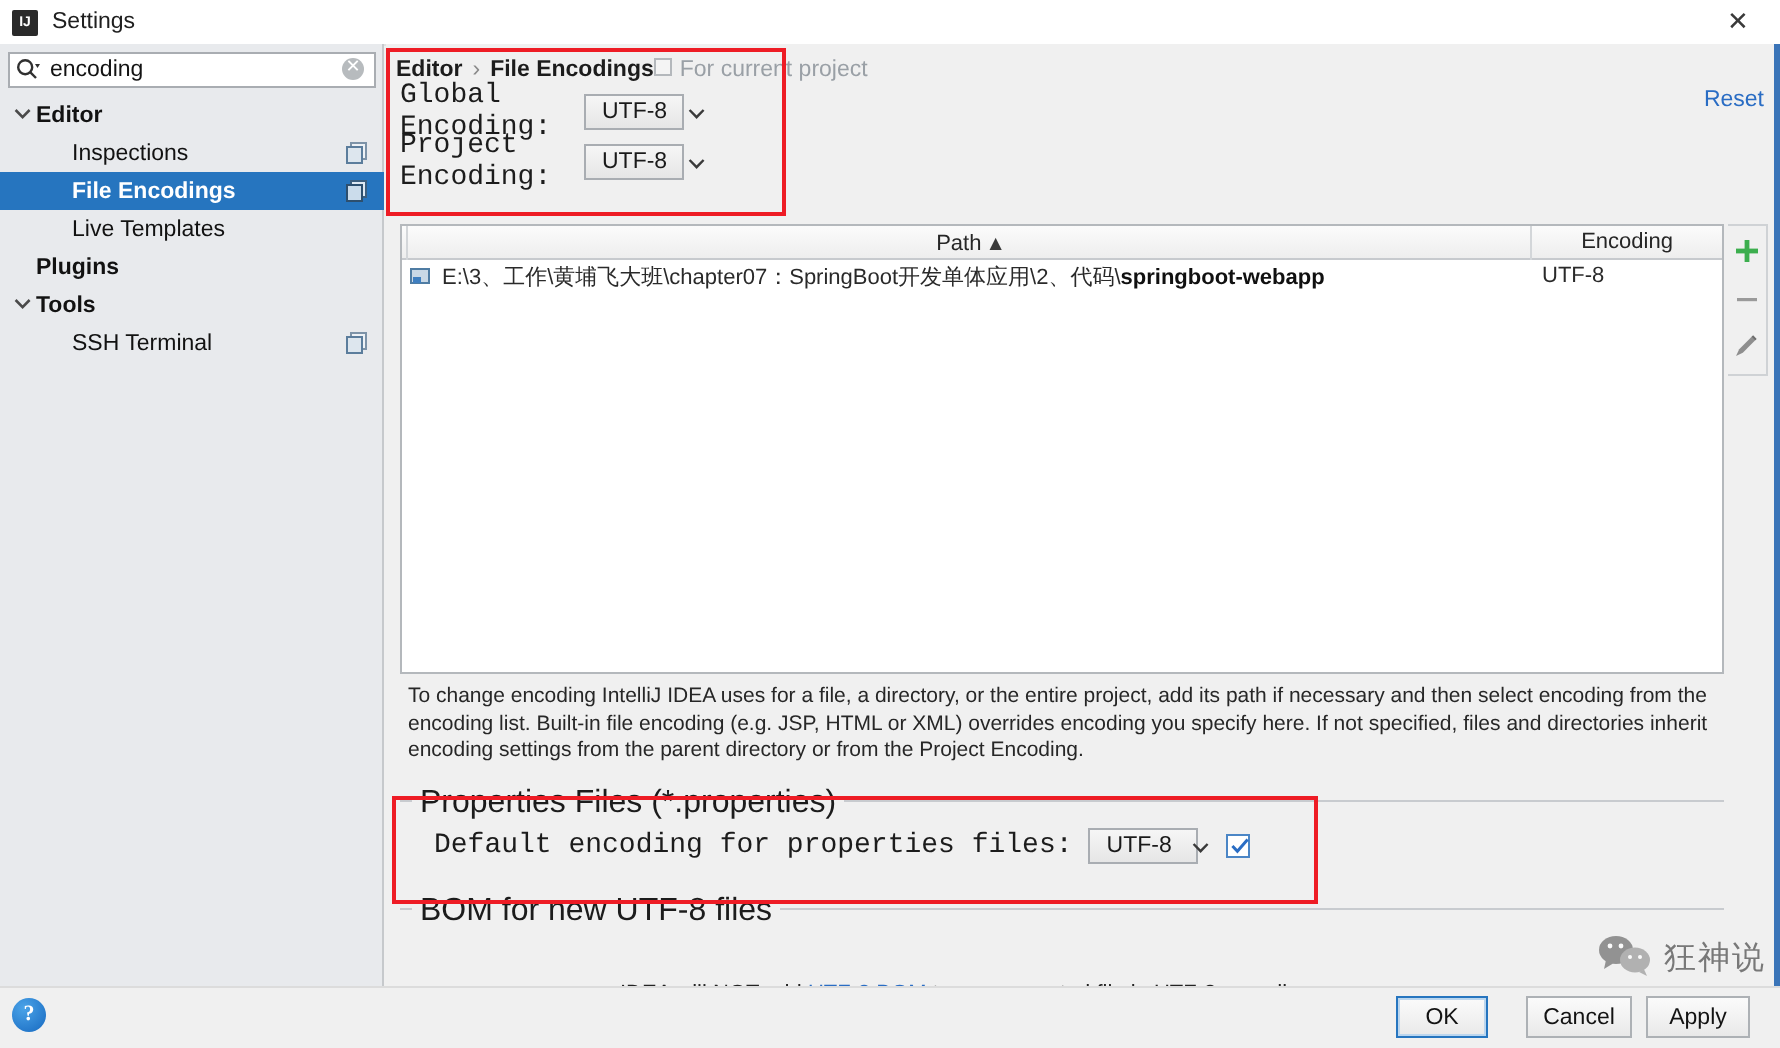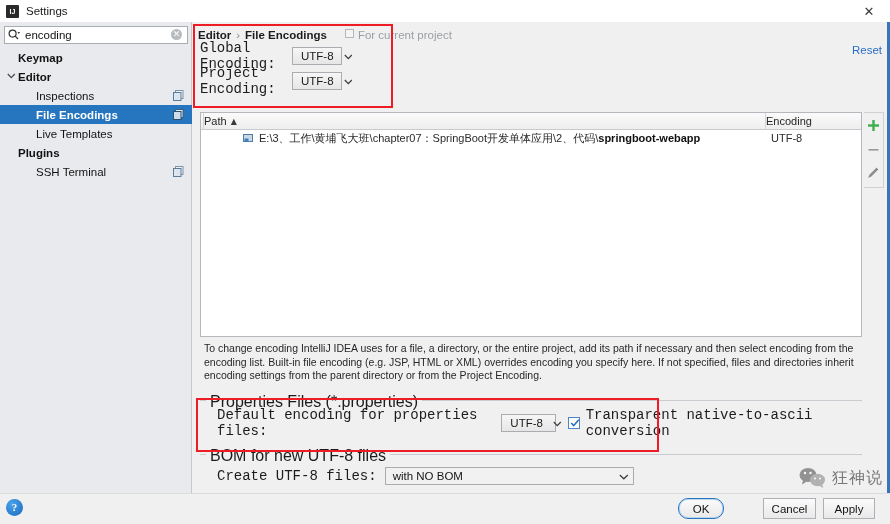--- a/index.html
+++ b/index.html
@@ -50,46 +50,46 @@
   .tnode.lvl0 .tlabel{margin-left:0px;}
   .tnode.lvl1 .pad{width:18px;flex:none;}
   .gut{position:absolute;right:8px;top:4px;width:11px;height:11px;}
 
   
   .rightpane{position:absolute;left:193px;top:22px;width:697px;height:471px;background:#f0f0f0;}
 
   .crumbrow{position:absolute;left:5px;top:6px;height:14px;display:flex;align-items:center;}
   .crumb{font-size:11.5px;font-weight:bold;color:#1c1c1c;}
   .crumb-sep{font-size:11.5px;color:#8a8a8a;margin:0 5px;}
-  .forcurrent{display:flex;align-items:flex-start;margin-left:18px;color:#9aa0a6;font-size:11.5px;}
+  .forcurrent{display:flex;align-items:flex-start;color:#9aa0a6;font-size:11.5px;}
   .fc-box{width:9px;height:9px;border:1px solid #b4b8bc;margin-right:4px;box-sizing:border-box;
           background:#f4f4f4;position:relative;flex:none;}
   .reset{position:absolute;right:8px;top:22px;font-size:11.5px;color:#2a6dc4;}
 
   .fieldrow{position:absolute;display:flex;align-items:center;height:18px;}
   .fieldlabel{font-size:14px;color:#1c1c1c;font-family:Liberation Mono, monospace;}
   .combo{height:18px;border:1px solid #a9adb2;background:linear-gradient(#f6f6f6,#e6e6e6);
          display:flex;align-items:center;box-sizing:border-box;}
   .combo .cval{font-size:11.5px;color:#1a1a1a;padding:0 7px 0 8px;white-space:nowrap;}
   .combo .carr{width:16px;height:16px;position:relative;flex:none;}
   .combo .carr svg{position:absolute;left:3px;top:6px;}
 
   
   .tablebox{position:absolute;left:7px;top:90px;width:662px;height:225px;
             border:1px solid #b4b8bc;background:#fff;box-sizing:border-box;}
   .thead{height:17px;background:linear-gradient(#fbfbfb,#eeeeee);border-bottom:1px solid #c7cace;
          display:flex;align-items:center;box-sizing:border-box;}
-  .th{height:17px;line-height:17px;font-size:11px;color:#262626;text-align:left;
+  .th{height:17px;line-height:17px;font-size:11px;color:#262626;text-align:center;
       box-sizing:border-box;position:relative;}
   .th.c1{width:2px;}
   .th.cpath{flex:1;border-left:1px solid #d3d6d9;}
   .th.cenc{width:96px;border-left:1px solid #d3d6d9;}
   .sortarr{display:inline-block;margin-left:4px;font-size:8px;color:#3a3a3a;
            font-family:"DejaVu Sans",sans-serif;vertical-align:1px;}
-  .trow{height:16px;display:flex;align-items:center;margin-left:38px;}
+  .trow{height:16px;display:flex;align-items:center;}
   .fileicon{width:12px;height:11px;margin:0 4px 0 4px;position:relative;flex:none;}
   .pathtext{font-size:11px;color:#2a2a2a;white-space:nowrap;overflow:hidden;flex:1;}
   .pathtext b{font-weight:bold;color:#101010;}
   .encval{width:96px;font-size:11px;color:#2a2a2a;padding-left:6px;box-sizing:border-box;}
 
   .tbar{position:absolute;left:671px;top:90px;width:20px;height:76px;
         background:#f0f0f0;border:1px solid #cfd2d5;border-left:none;box-sizing:border-box;}
   .tbtn{width:18px;height:24px;display:flex;align-items:center;justify-content:center;position:relative;}
 
   
@@ -161,24 +161,20 @@
       </div>
       <div class="s-text" title="Search settings">encoding</div>
       <div class="s-clear">
         <div class="circ"></div>
           <div class="x">✕</div>
       </div>
     </div>
 
     <div class="treelist">
 
-      <div class="tnode lvl0">
-        <div class="twist empty"></div>
-        <div class="tlabel bold">Keymap</div>
-      </div>
 
       <div class="tnode lvl0">
         <div class="twist">
           <svg width="9" height="6" viewBox="0 0 9 6">
               <path d="M0.8 1 L4.3 4.6 L7.8 1" fill="none" stroke="#4a4a4a" stroke-width="1.3"></path>
             </svg>
         </div>
         <div class="tlabel bold">Editor</div>
       </div>
 
@@ -210,20 +206,28 @@
         <div class="twist empty"></div>
         <div class="pad"></div>
         <div class="tlabel">Live Templates</div>
       </div>
 
       <div class="tnode lvl0">
         <div class="twist empty"></div>
         <div class="tlabel bold">Plugins</div>
       </div>
 
+      <div class="tnode lvl0">
+        <div class="twist">
+          <svg width="9" height="6" viewBox="0 0 9 6">
+              <path d="M0.8 1 L4.3 4.6 L7.8 1" fill="none" stroke="#4a4a4a" stroke-width="1.3"></path>
+            </svg>
+        </div>
+        <div class="tlabel bold">Tools</div>
+      </div>
 
       <div class="tnode lvl1">
         <div class="twist empty"></div>
         <div class="pad"></div>
         <div class="tlabel">SSH Terminal</div>
         <div class="gut">
           <svg width="11" height="11" viewBox="0 0 11 11">
             <rect x="2.5" y="0.5" width="7.5" height="8" fill="#eef2f6" stroke="#7d93a8" stroke-width="1"></rect>
             <rect x="0.5" y="2.5" width="7.5" height="8" fill="#dde6ee" stroke="#5b7d9c" stroke-width="1"></rect>
           </svg>
@@ -326,38 +330,26 @@
         </span>
         <span style="width:14px;"></span>
         <span class="chk">
           <span class="tick">
             <svg width="10" height="10" viewBox="0 0 10 10">
                 <path d="M1.2 5 L3.7 7.6 L8.8 1.8" fill="none" stroke="#2a6dc4" stroke-width="1.5"></path>
               </svg>
           </span>
         </span>
         <span style="width:6px;"></span>
-        <span class="fieldlabel">Transparent native-to-ascii conversion</span>
       </div>
     </div>
 
     <div class="group" style="left:7px;top:432px;width:662px;height:55px;">
       <div class="groupline"></div>
       <div class="grouptitle">BOM for new UTF-8 files</div>
-      <div class="fieldrow" style="left:17px;top:13px;">
-        <span class="fieldlabel" style="margin-right:8px;">Create UTF-8 files:</span>
-        <span class="widecombo" style="width:249px;">
-          <span class="wval">with NO BOM</span>
-          <span class="warr">
-            <svg width="10" height="6" viewBox="0 0 10 6">
-                <path d="M0.8 1 L4.8 4.8 L8.8 1" fill="none" stroke="#3a3a3a" stroke-width="1.2"></path>
-              </svg>
-          </span>
-        </span>
-      </div>
       <div class="hint" style="left:110px;top:37px;"><span>IDEA will NOT add </span><span class="lnk">UTF-8 BOM</span><span> to every created file in UTF-8 encoding</span></div>
     </div>
 
     <div class="redbox" style="left:0px;top:2px;width:200px;height:84px;"></div>
     <div class="redbox" style="left:3px;top:376px;width:463px;height:54px;"></div>
   </div>
 
   <div class="edgescroll"></div>
 
   <div class="wm">
@@ -371,18 +363,18 @@
         <path d="M23 18.6 L24.5 22 L20.5 20 Z" fill="#9a9a9a"></path>
         <circle cx="16" cy="12.5" r="1" fill="#fff"></circle>
         <circle cx="21" cy="12.5" r="1" fill="#fff"></circle>
       </svg>
     </span>
     <span class="wm-text">狂神说</span>
   </div>
 
   <div class="bottombar">
     <div class="helpicon">?</div>
-    <div class="btn primary" style="left:678px;width:46px;border-radius:10px;">OK</div>
+    <div class="btn primary" style="left:698px;width:46px;">OK</div>
     <div class="btn" style="left:763px;width:53px;">Cancel</div>
     <div class="btn" style="left:823px;width:52px;">Apply</div>
   </div>
 
 </div>
 
 </body></html>

